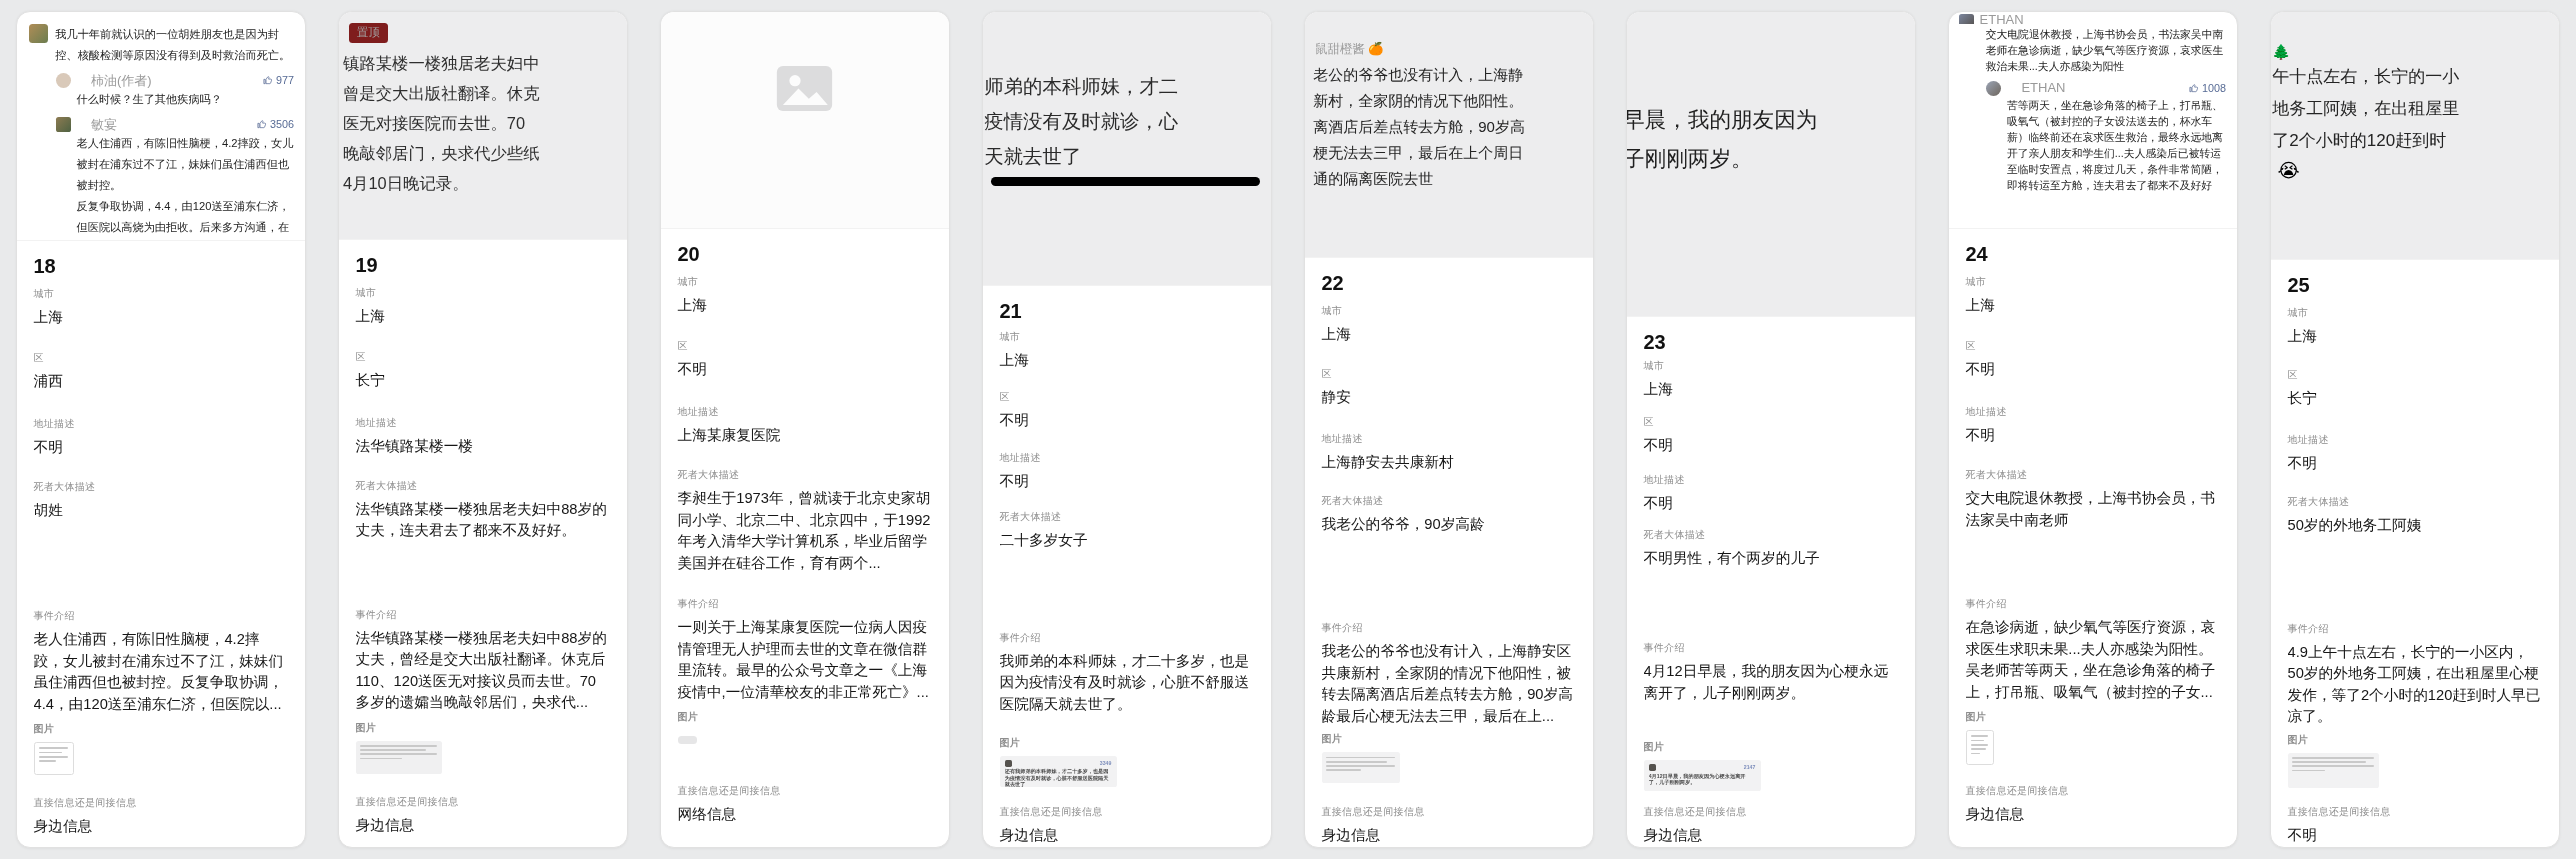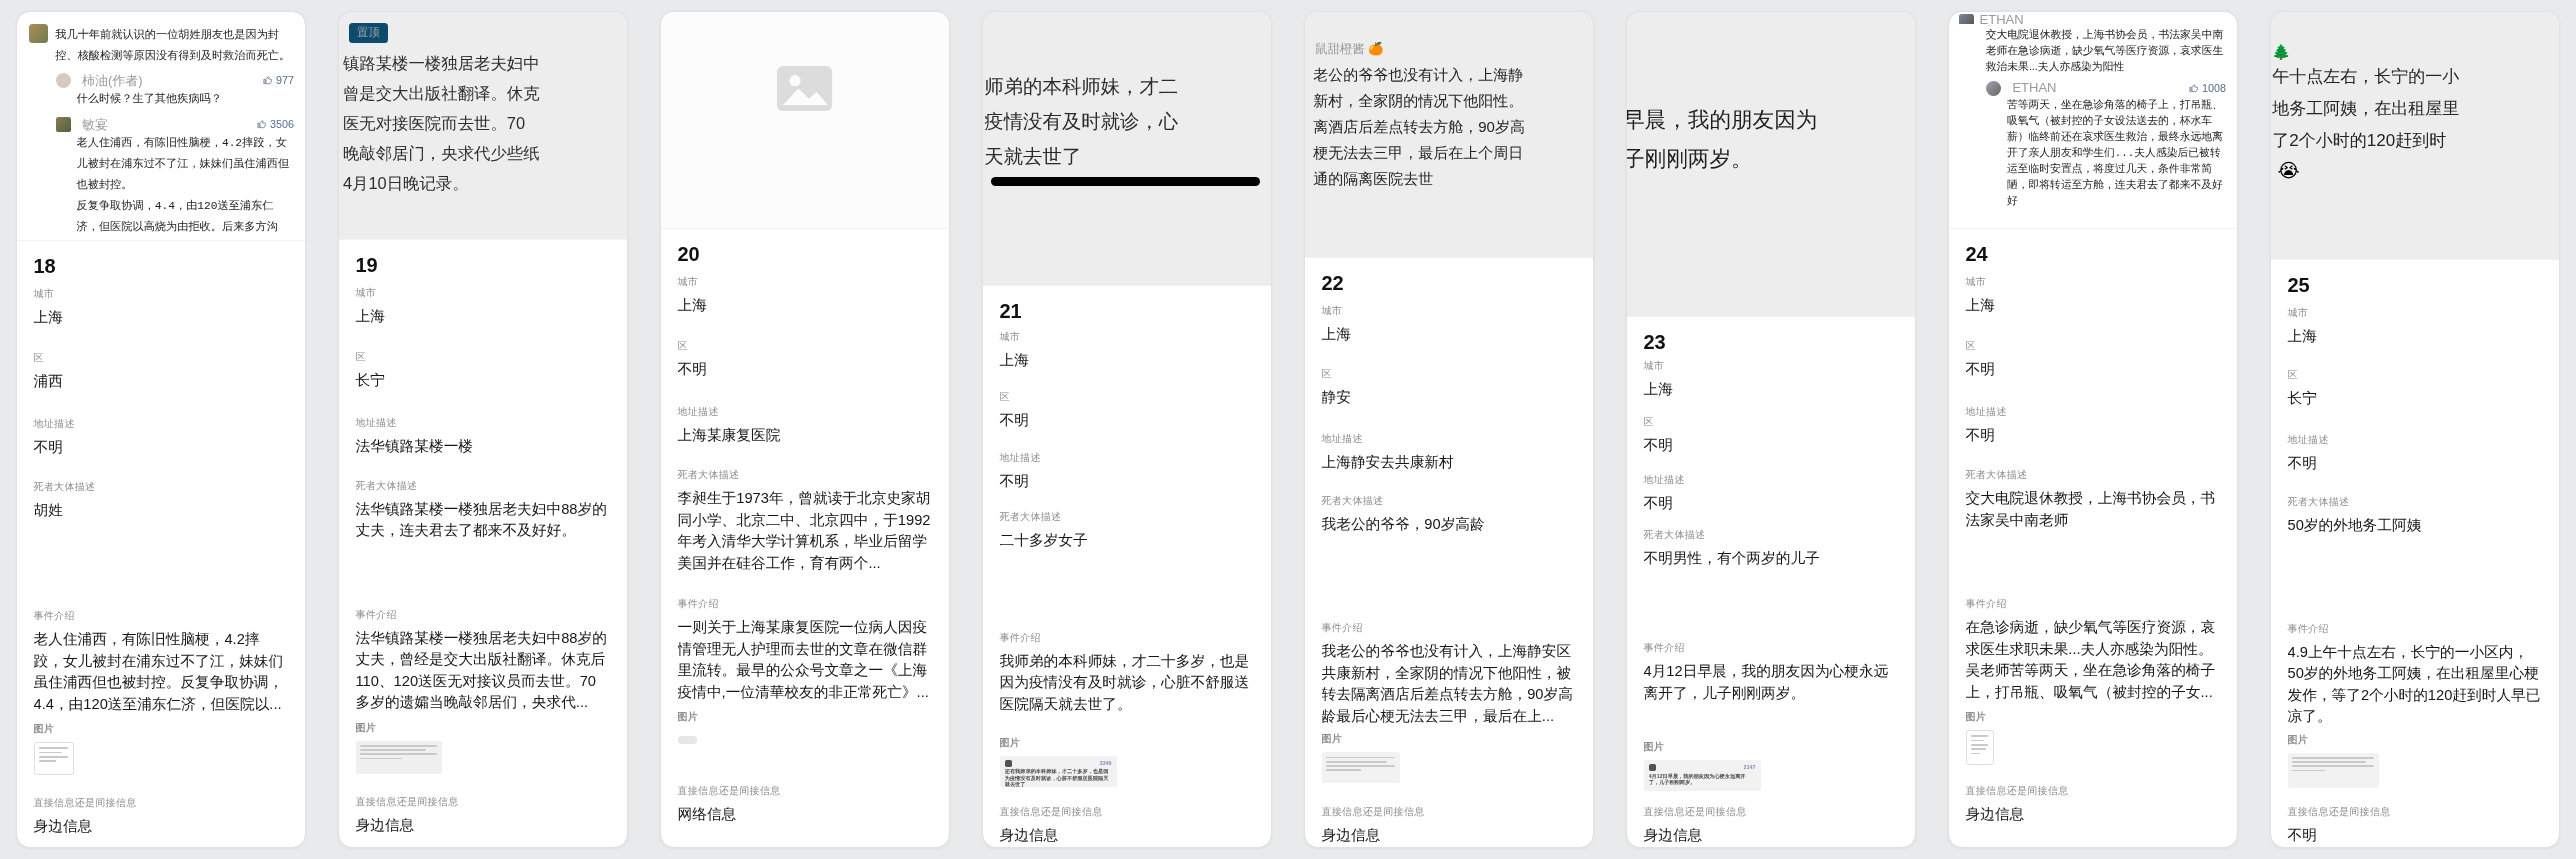--- a/index.html
+++ b/index.html
@@ -28,36 +28,36 @@
   .f-image{height:74px;font-weight:bold;}
   .f-direct{flex:1;}
   .clamp4{display:-webkit-box;-webkit-line-clamp:4;-webkit-box-orient:vertical;overflow:hidden;}
 
   
   .wx{padding:12px 10.4px 0 12px;font-size:11.2px;line-height:21px;color:#222;}
   .wx-main{display:flex;gap:7.8px;}
   .wx-avatar{width:19px;height:19px;border-radius:3.5px;flex:none;background:linear-gradient(135deg,#b08d57,#6b7d4f);}
   .wx-maintext{flex:1;}
   .wx-reply{margin-left:27px;margin-top:6px;}
-  .wx-rhead{display:flex;align-items:center;gap:11px;height:17px;}
+  .wx-rhead{display:flex;align-items:center;gap:20px;height:17px;}
   .wx-ravatar{width:15.5px;height:15.5px;flex:none;}
   .round{border-radius:50%;background:#d9c9b9;}
   .sq{border-radius:2.6px;background:linear-gradient(135deg,#8d7b52,#4e6242);}
   .sq2{border-radius:2.6px;background:linear-gradient(135deg,#7d88a0,#514b46);}
   .wx-rname{color:#9a9a9a;font-size:13px;flex:1;}
   .wx-likes{color:#576b95;font-size:10.8px;display:flex;align-items:center;gap:2.6px;}
-  .wx-rtext{margin-left:21px;font-family:Liberation Mono, monospace;}
+  .wx-rtext{margin-left:21px;}
   .wx24{padding:0 10.4px 0 10.4px;font-size:10.8px;line-height:16px;color:#222;}
   .wx24-clip{height:12px;overflow:hidden;display:flex;align-items:flex-start;gap:5.2px;margin-top:0;}
   .wx24-clip .wx-ravatar{margin-top:1.7px;}
 
   
   .zl{white-space:nowrap;display:block;}
   .shot19{padding:10.4px 0 0 10.4px;}
-  .badge{display:inline-block;background:#0c4a6e;color:#a3a3a3;font-size:11.6px;padding:2.6px 7.8px;border-radius:3.5px;margin-bottom:5.2px;}
+  .badge{display:inline-block;background:#7f1d1d;color:#a3a3a3;font-size:11.6px;padding:2.6px 7.8px;border-radius:3.5px;margin-bottom:5.2px;}
   .shot19 .zl{font-size:16.4px;line-height:30px;color:#2e2e2e;margin-left:-6px;}
   .shot21{padding:57px 0 0 7px;}
   .shot21 .zl{font-size:19.4px;line-height:35px;color:#2a2a2a;margin-left:-5.2px;}
   .bar{height:9.5px;background:#000;border-radius:5.2px;width:269px;margin-top:2.6px;margin-left:1.7px;}
   .shot22{padding:29px 0 0 10.4px;}
   .wx-name22{color:#9a9a9a;font-size:12.5px;margin-bottom:3.5px;}
   .shot22 .zl{font-size:15px;line-height:26px;color:#242424;margin-left:-1.7px;}
   .shot23{padding:88px 0 0 0;}
   .shot23 .zl{font-size:21.6px;line-height:39px;color:#1f1f1f;margin-left:-3.5px;}
   .shot25{padding:31px 0 0 7px;}

